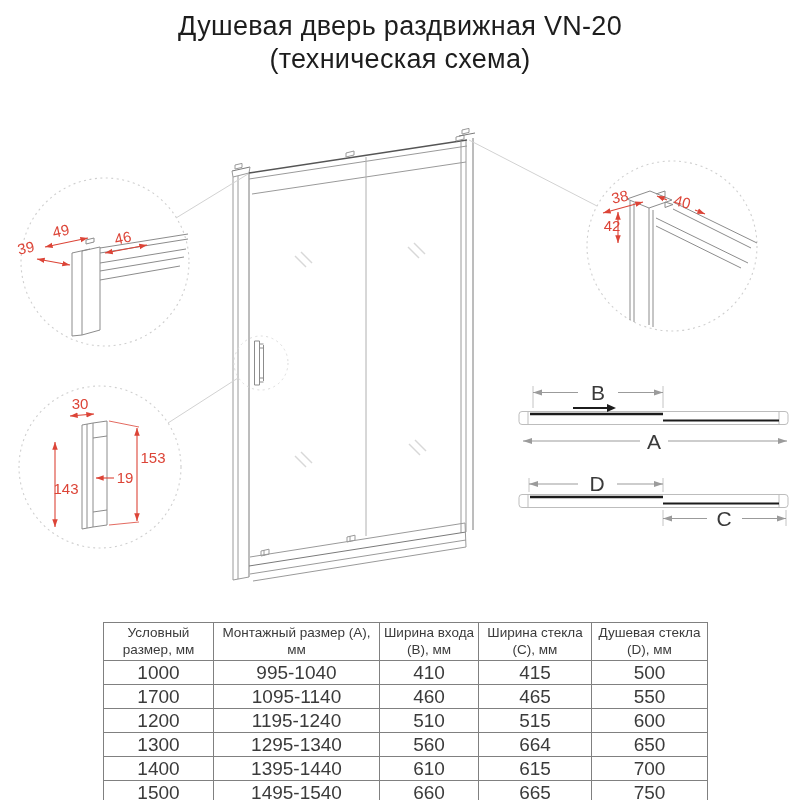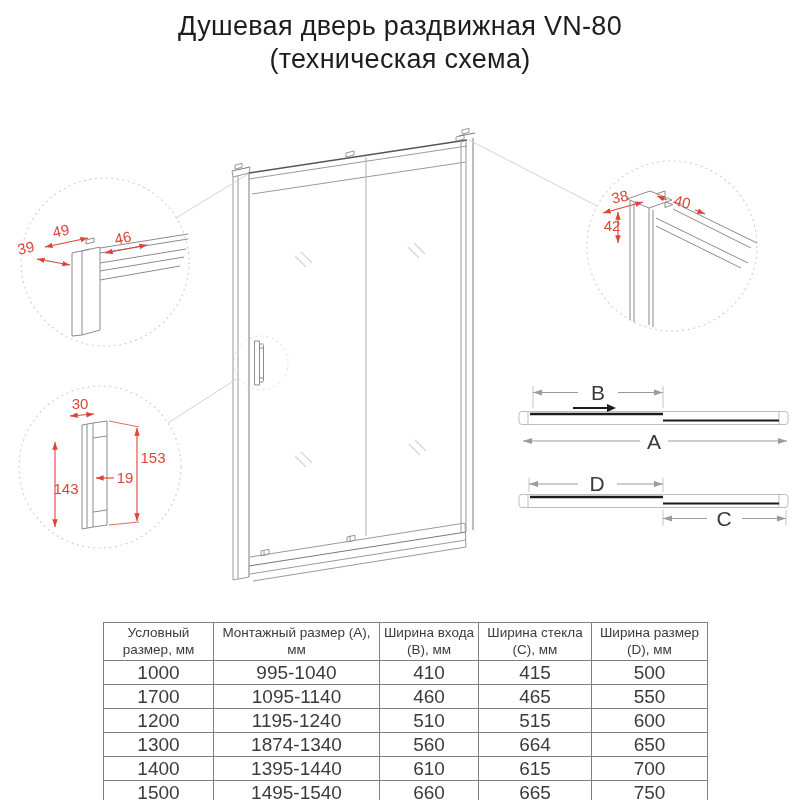--- a/index.html
+++ b/index.html
@@ -17,21 +17,21 @@
               background:#fff;font-weight:400;}
   #size-table th{height:35px;font-size:13.5px;line-height:1.25;padding:1px 2px;}
   #size-table td{height:23px;font-size:19px;padding:0 2px;}
 </style>
 </head>
 <body>
 
 <div id="stage">
 
   <div id="title">
-    <div>Душевая дверь раздвижная VN-80</div>
+    <div>Душевая дверь раздвижная VN-20</div>
     <div>(техническая схема)</div>
   </div>
 
   <svg width="800" height="800" viewBox="0 0 800 800">
     <defs>
       <marker id="ar-red" markerWidth="7" markerHeight="6" refX="7" refY="3" orient="auto-start-reverse">
         <path d="M0,0.5 L7,3 L0,5.5 Z" fill="#dc4437"></path>
       </marker>
       <marker id="ar-gray" markerWidth="9" markerHeight="8" refX="9" refY="4" orient="auto-start-reverse">
         <path d="M0,1 L9,4 L0,7 Z" fill="#9b9b9b"></path>
@@ -238,21 +238,21 @@
         <col style="width:99px">
       <col style="width:113px">
         <col style="width:116px">
     </colgroup>
     <thead>
       <tr id="table-head-row">
           <th>Условный размер, мм</th>
           <th>Монтажный размер (А), мм</th>
           <th>Ширина входа (В), мм</th>
           <th>Ширина стекла (С), мм</th>
-          <th>Ширина размер (D), мм</th>
+          <th>Душевая стекла (D), мм</th>
         </tr>
     </thead>
     <tbody id="table-body">
         <tr>
           <td>1000</td>
           <td>995-1040</td>
           <td>410</td>
           <td>415</td>
           <td>500</td>
         </tr>
@@ -265,21 +265,21 @@
         </tr>
         <tr>
           <td>1200</td>
           <td>1195-1240</td>
           <td>510</td>
           <td>515</td>
           <td>600</td>
         </tr>
         <tr>
           <td>1300</td>
-          <td>1874-1340</td>
+          <td>1295-1340</td>
           <td>560</td>
           <td>664</td>
           <td>650</td>
         </tr>
         <tr>
           <td>1400</td>
           <td>1395-1440</td>
           <td>610</td>
           <td>615</td>
           <td>700</td>

